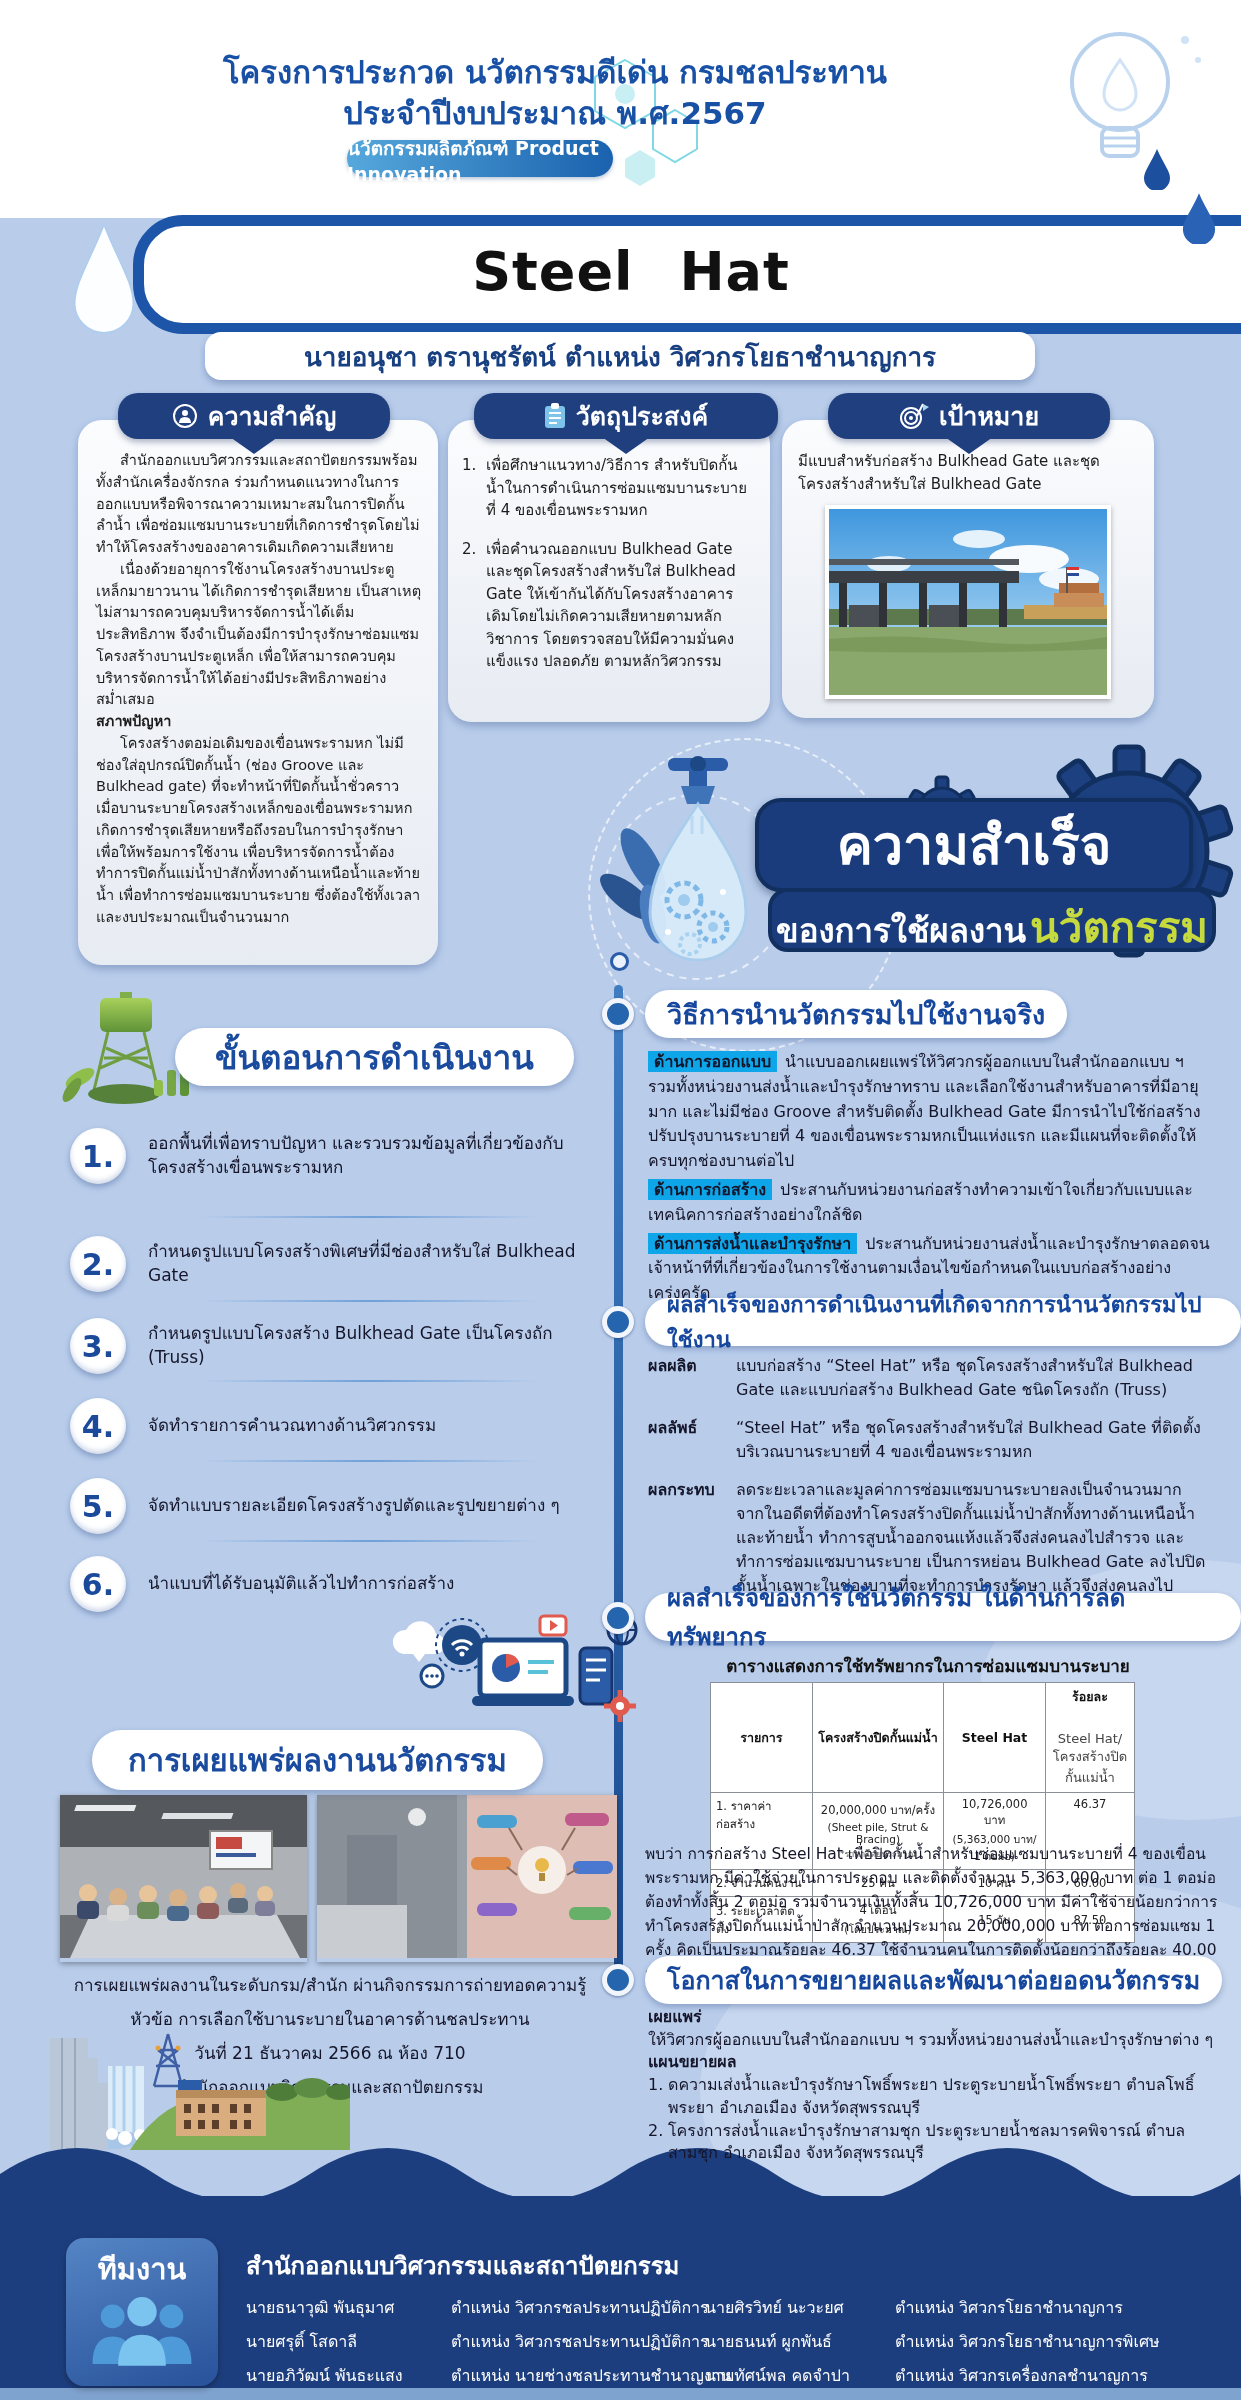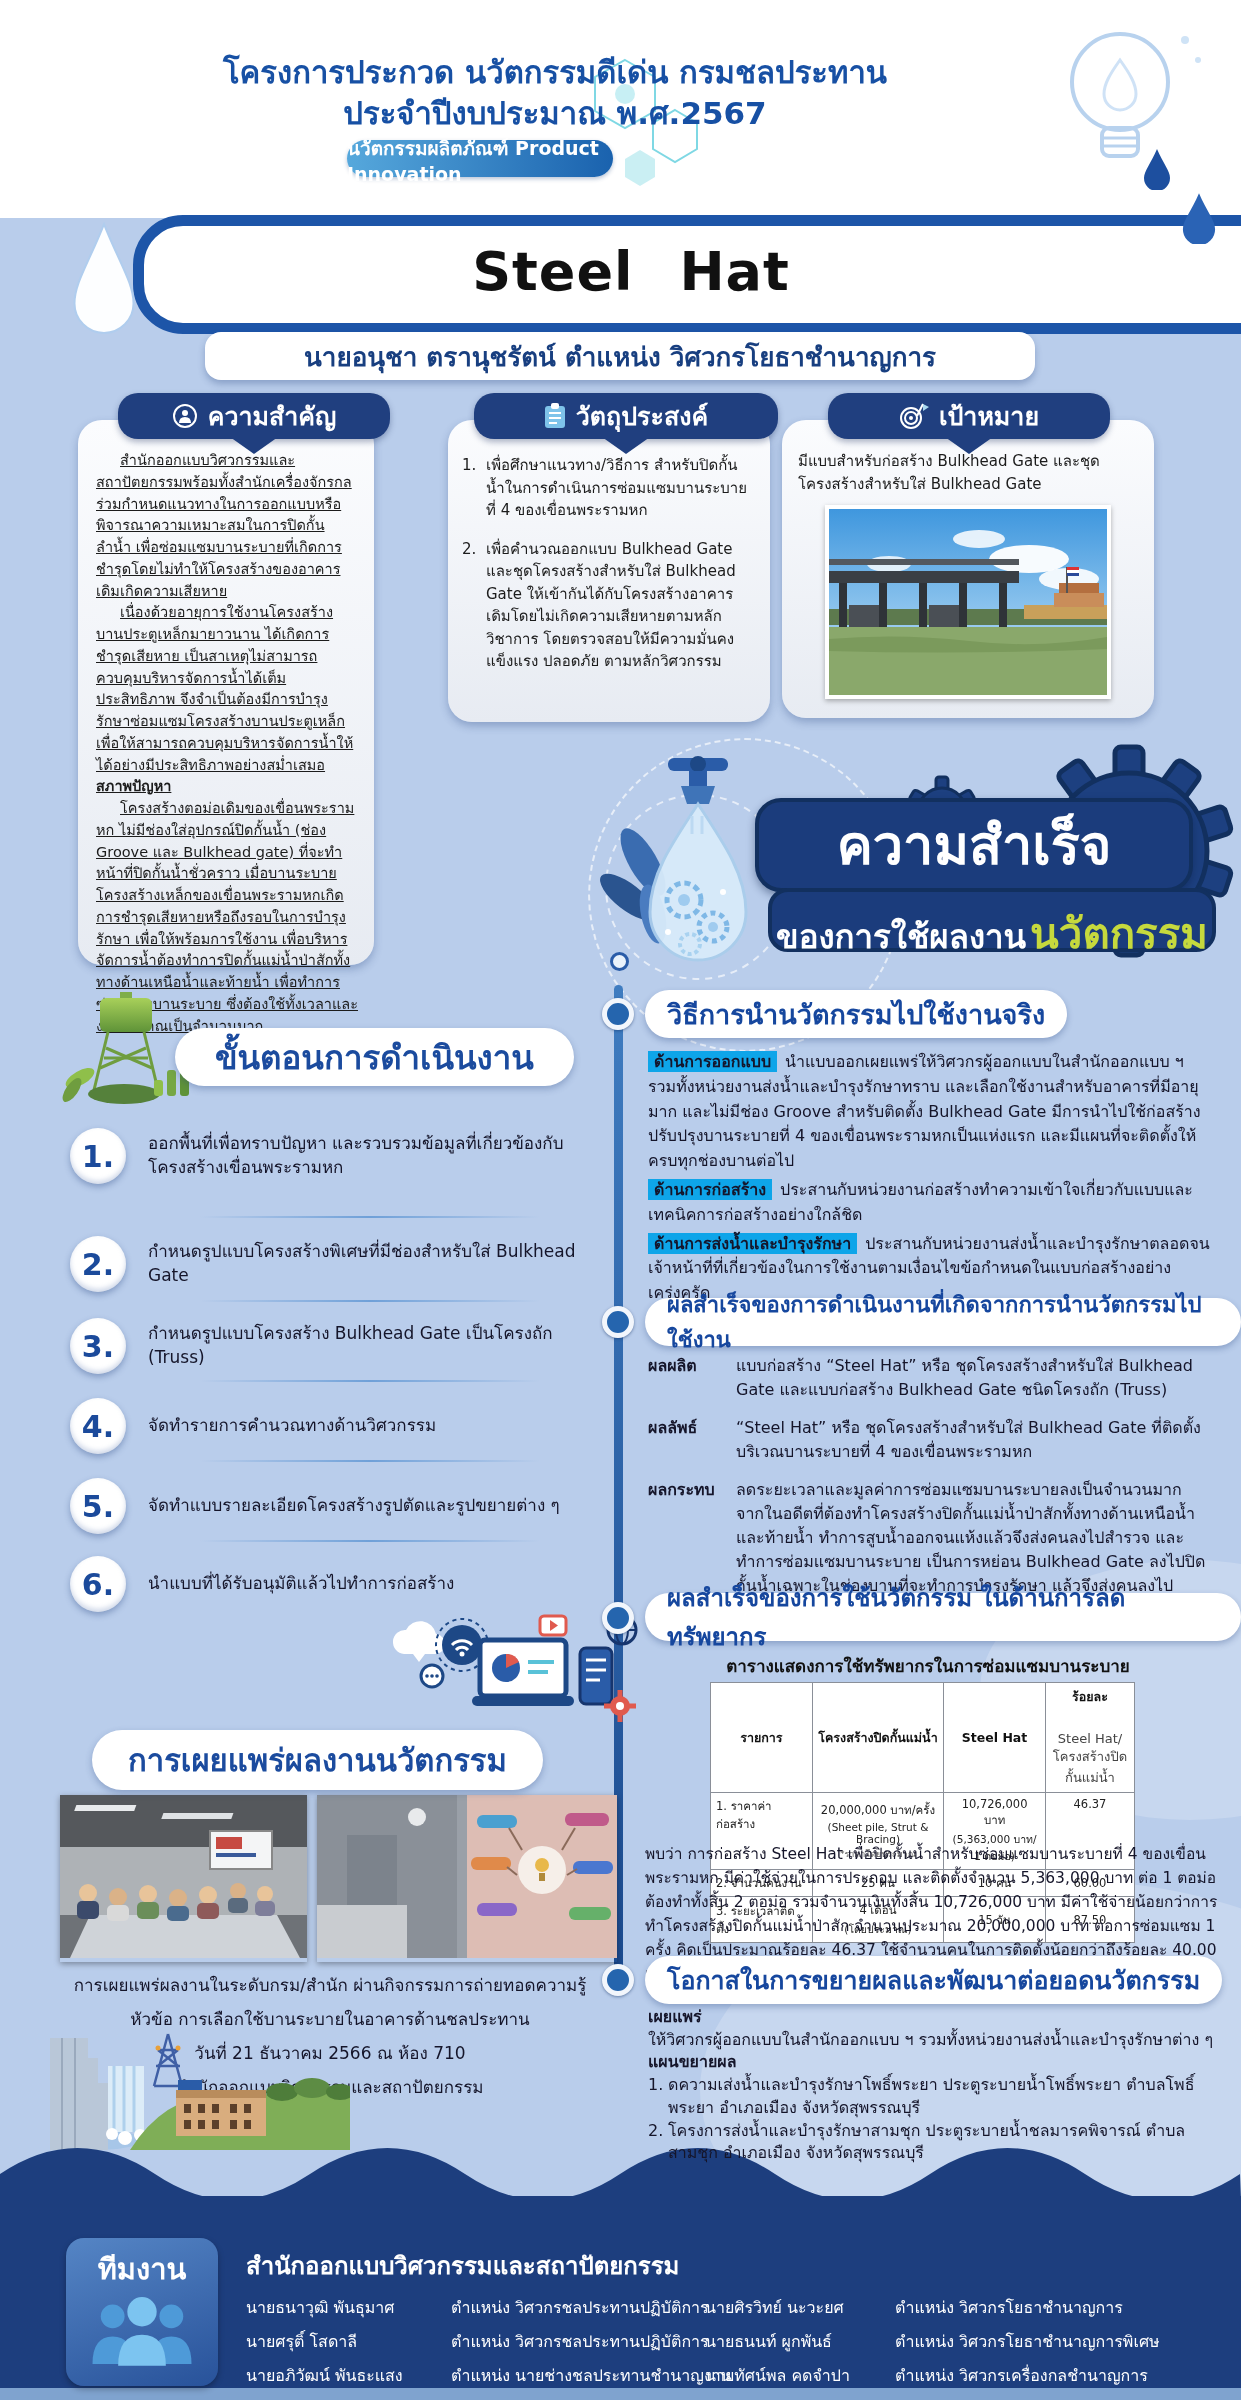--- a/index.html
+++ b/index.html
@@ -32,22 +32,22 @@
   
   .tab{z-index:5;background:#203f7f;border-radius:20px;color:#fff;font-weight:bold;font-size:25px;
     display:flex;align-items:center;justify-content:center;gap:10px;height:46px;
     box-shadow:0 3px 6px rgba(20,40,90,.35);}
   .tab::after{content:"";position:absolute;left:50%;bottom:-15px;transform:translateX(-50%);
     border-left:24px solid transparent;border-right:24px solid transparent;border-top:17px solid #203f7f;}
   .card{z-index:3;background:linear-gradient(180deg,#fbfcfe,#e7ebf2);border-radius:24px;
     box-shadow:0 4px 9px rgba(30,60,120,.3);box-sizing:border-box;}
   .card p{margin:0;}
   .tab1{left:118px;top:393px;width:272px;}
-  .card1{left:78px;top:420px;width:296px;height:545px;padding:30px 16px 14px 18px;
-    font-size:14.5px;line-height:1.5;text-decoration:underline;}
+  .card1{left:78px;top:420px;width:360px;height:545px;padding:30px 16px 14px 18px;
+    font-size:14.5px;line-height:1.5;}
   .card1 .ind{text-indent:24px;}
   .plabel{font-weight:bold;}
   .tab2{left:474px;top:393px;width:304px;}
   .card2{left:448px;top:420px;width:322px;height:302px;padding:34px 14px 12px 14px;font-size:15px;line-height:1.5;}
   .obj-item{display:grid;grid-template-columns:24px 1fr;margin-bottom:16px;}
   .tab3{left:828px;top:393px;width:282px;}
   .card3{left:782px;top:420px;width:372px;height:298px;padding:30px 16px 12px 16px;font-size:15px;line-height:1.5;}
   .goal-photo{margin:10px auto 0 auto;width:278px;height:186px;border:4px solid #fff;
     box-shadow:0 2px 5px rgba(0,0,0,.3);}
 
@@ -66,21 +66,21 @@
   
   .ring-deco{left:588px;top:738px;width:310px;height:310px;border:2px dashed rgba(255,255,255,.65);
     border-radius:50%;z-index:1;}
   .gear-big{left:1018px;top:740px;z-index:1;}
   .gear-small{left:905px;top:775px;z-index:1;}
   .bulb-drop{left:598px;top:742px;z-index:2;}
   .sb1{left:755px;top:798px;width:430px;height:86px;background:#1b3c7c;border:4px solid #12305f;border-radius:26px;
     z-index:3;display:flex;align-items:center;justify-content:center;box-shadow:0 4px 8px rgba(10,30,70,.4);}
   .sb1 span{font-size:54px;font-weight:bold;color:#fff;}
   .sb2{left:768px;top:888px;width:448px;height:64px;background:#1b3c7c;border:4px solid #12305f;border-radius:20px;
-    z-index:3;display:flex;align-items:baseline;justify-content:center;gap:4px;padding-top:8px;box-sizing:border-box;}
+    z-index:3;display:flex;align-items:baseline;justify-content:center;gap:4px;padding-top:2px;box-sizing:border-box;}
   .sb2 .w{font-size:33px;font-weight:bold;color:#fff;}
   .sb2 .g{font-size:42px;font-weight:bold;color:#c6d93d;}
 
   
   .tl-line{left:614px;top:985px;width:9px;height:1005px;border-radius:5px;z-index:2;
     background:linear-gradient(180deg,#3f7cc0,#1b4a8f);}
   .tl-cap{left:610px;top:952px;width:13px;height:13px;border:3px solid #2a5ca8;border-radius:50%;background:#eaf2fb;z-index:2;}
   .tl-dot{width:22px;height:22px;border-radius:50%;background:#2565ae;border:5px solid #f2f6fc;z-index:3;
     box-shadow:0 1px 3px rgba(20,50,100,.5);}
   .pill{z-index:3;background:#fff;border-radius:28px;display:flex;align-items:center;

